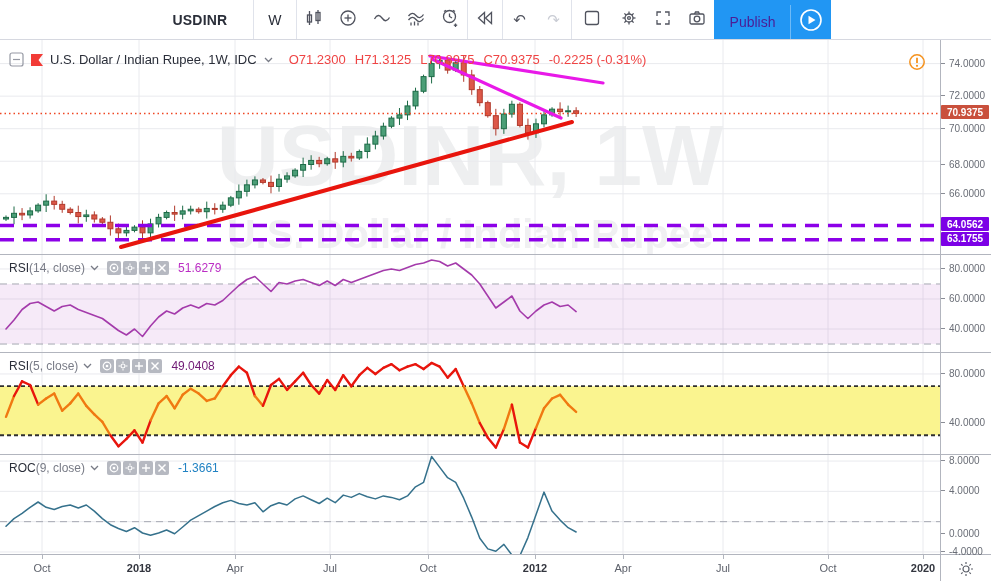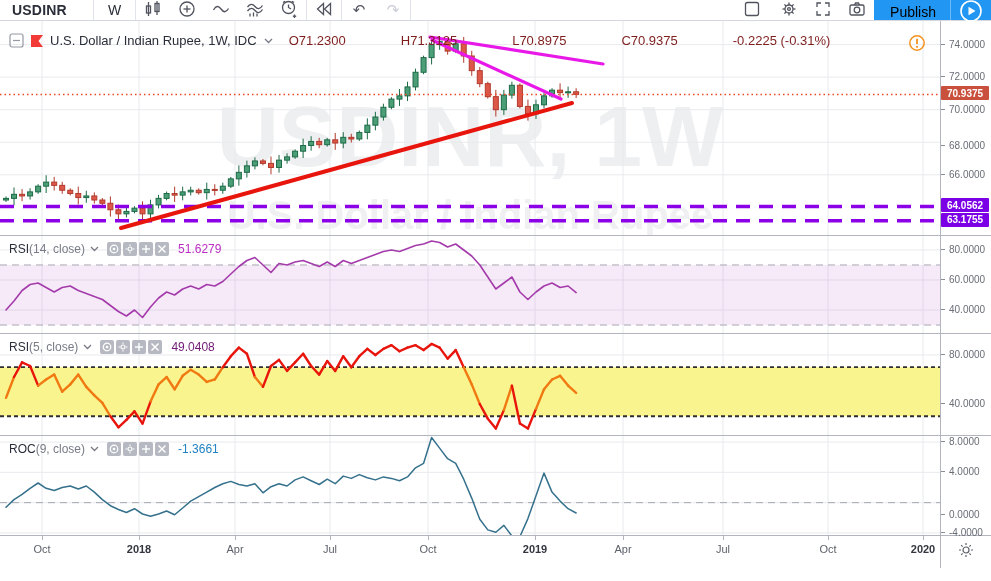--- a/index.html
+++ b/index.html
@@ -1,30 +1,30 @@
 <!DOCTYPE html>
 <html><head>
 <meta charset="utf-8">
 <style>
   *{box-sizing:border-box;margin:0;padding:0}
   html,body{width:991px;height:581px;overflow:hidden;background:#fff;
     font-family:"Liberation Sans","DejaVu Sans",sans-serif;color:#131722}
   .app{width:991px;height:581px;position:relative;background:#fff}
 
   
-  .toolbar{height:21px;border-bottom:1px solid #d6d8e0;display:flex;align-items:stretch;justify-content:space-between;background:#fff}
+  .toolbar{height:40px;border-bottom:1px solid #d6d8e0;display:flex;align-items:stretch;justify-content:center;background:#fff}
   .tb-left,.tb-right{display:flex;align-items:stretch}
   .tb-item{display:flex;align-items:center;padding:0 14px;font-size:14px;color:#2a2e39;cursor:pointer}
   .tb-item.symbol{font-weight:bold;padding:0 26px 0 12px;letter-spacing:.2px}
   .tb-ic{display:flex;align-items:center;justify-content:center;width:34px;cursor:pointer;border:none;background:none;color:#50535e;font-size:15px}
   .tb-ic svg{stroke:#50535e;fill:none;stroke-width:1.3}
   .tb-ic.disabled,.tb-ic.disabled svg{color:#c9ccd4;stroke:#c9ccd4}
   .sep{width:1px;background:#e0e3eb;margin:0}
   .cloud-btn{display:flex;align-items:center;gap:6px;padding:0 10px;cursor:pointer;font-size:13px;color:#2a2e39}
-  .publish-area{display:flex;align-items:center;background:#2196f3;color:#000000;padding:4px 8px 0 16px}
+  .publish-area{display:flex;align-items:center;background:#2196f3;color:#4c1d95;padding:4px 8px 0 16px}
   .publish-label{font-size:14px;cursor:pointer;padding-right:14px}
   .pub-sep{width:1px;height:34px;background:rgba(255,255,255,.35);margin-right:8px}
   .play-btn{border:none;background:none;cursor:pointer;display:flex;align-items:center}
 
   
   .chart{position:relative}
   .pane{position:relative;background:#fff}
   .pane svg{display:block;position:relative;z-index:1}
   #pane-price{height:215px;border-bottom:1px solid #b2b5be}
   #pane-rsi14{height:98px;border-bottom:1px solid #b2b5be}
@@ -361,21 +361,21 @@
             <svg width="12" height="12" viewBox="0 0 12 12">
               <polygon points="0,0 12,0 7.5,6 12,12 0,12" fill="#f23b36"></polygon>
             </svg>
           </span>
         <span class="sym-title">U.S. Dollar / Indian Rupee, 1W, IDC</span>
         <span class="chev">
             <svg width="9" height="6" viewBox="0 0 9 6" style="stroke:#787b86;fill:none;stroke-width:1.3">
               <polyline points="1,1 4.5,4.5 8,1"></polyline>
             </svg>
           </span>
-        <span class="ohlc" style="color: #7f1d1d; gap: 46px;">
+        <span class="ohlc" style="color: #ef4444;">
           <span>O71.2300</span>
           <span>H71.3125</span>
           <span>L70.8975</span>
           <span>C70.9375</span>
           <span>-0.2225 (-0.31%)</span>
         </span>
       </div>
       <div class="warn">
         <svg width="18" height="18" viewBox="0 0 18 18">
             <circle cx="9" cy="9" r="7.2" fill="none" stroke="#f5921e" stroke-width="1.5"></circle>
@@ -667,21 +667,21 @@
           <div class="ta-label" style="left: 42px;">Oct</div>
           <div class="ta-tick" style="left: 139px;"></div>
           <div class="ta-label bold" style="left: 139px;">2018</div>
           <div class="ta-tick" style="left: 235px;"></div>
           <div class="ta-label" style="left: 235px;">Apr</div>
           <div class="ta-tick" style="left: 330px;"></div>
           <div class="ta-label" style="left: 330px;">Jul</div>
           <div class="ta-tick" style="left: 428px;"></div>
           <div class="ta-label" style="left: 428px;">Oct</div>
           <div class="ta-tick" style="left: 535px;"></div>
-          <div class="ta-label bold" style="left: 535px;">2019</div>
+          <div class="ta-label bold" style="left: 535px;">2012</div>
           <div class="ta-tick" style="left: 623px;"></div>
           <div class="ta-label" style="left: 623px;">Apr</div>
           <div class="ta-tick" style="left: 723px;"></div>
           <div class="ta-label" style="left: 723px;">Jul</div>
           <div class="ta-tick" style="left: 828px;"></div>
           <div class="ta-label" style="left: 828px;">Oct</div>
           <div class="ta-tick" style="left: 923px;"></div>
           <div class="ta-label bold" style="left: 923px;">2020</div>
         </div>
       <div class="ta-gutter">

